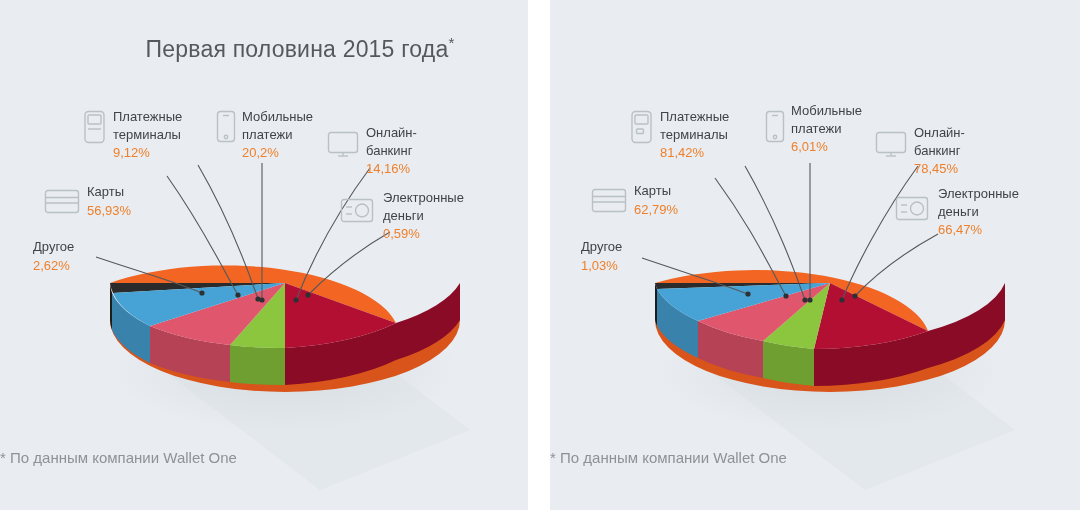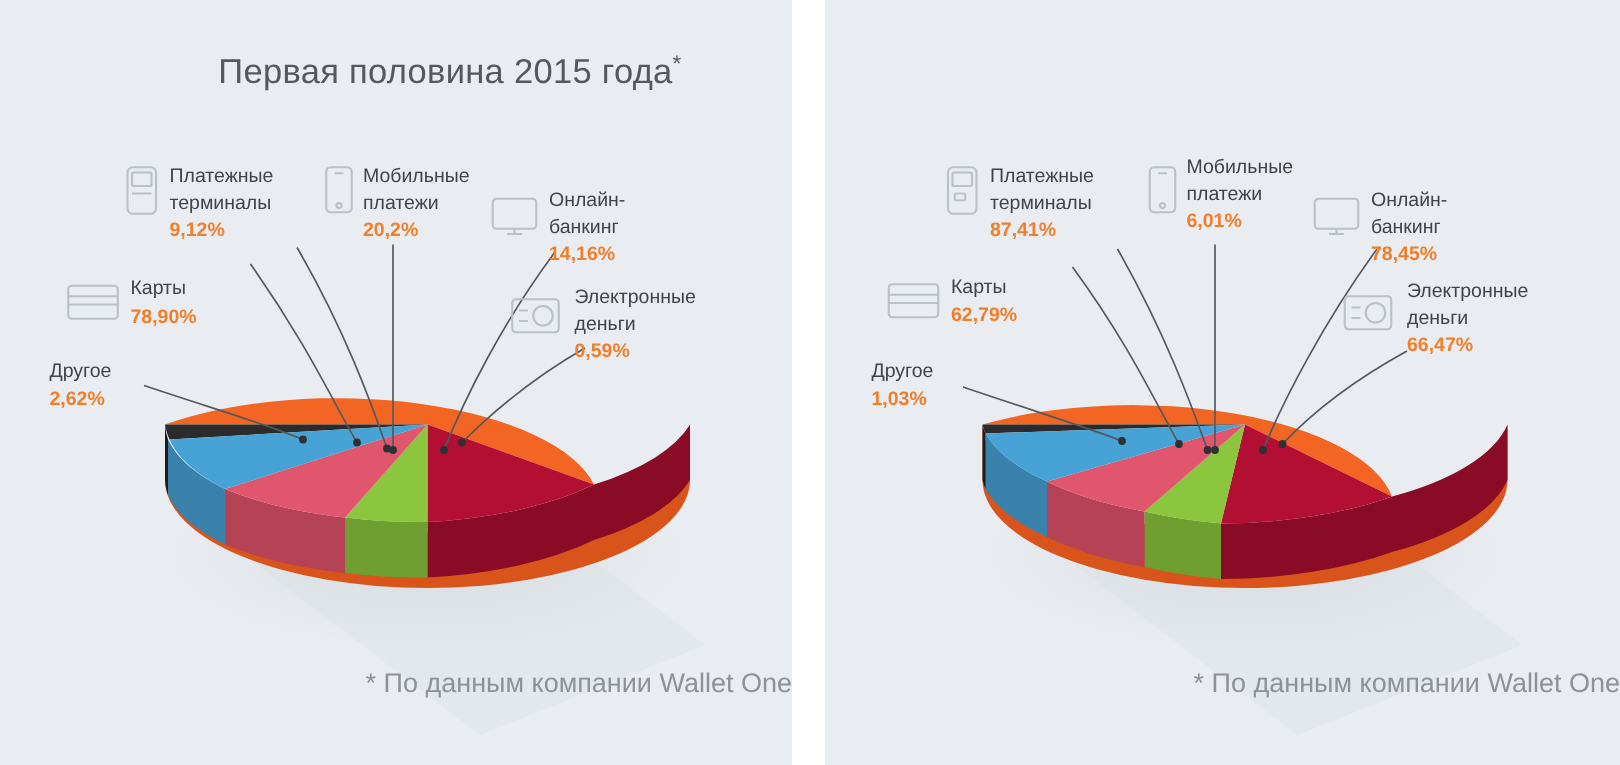--- a/index.html
+++ b/index.html
@@ -46,36 +46,36 @@
   .panel-title .star {
     font-size: 15px;
     vertical-align: super;
   }
 
   .footnote {
     position: absolute;
     bottom: 44px;
     left: 0;
     width: 100%;
-    text-align: right;
-    font-size: 18px;
+    text-align: left;
+    font-size: 15px;
     color: #8d9297;
   }
 
   
   .label {
     position: absolute;
     font-size: 13px;
     line-height: 17.5px;
     color: #3f4447;
     white-space: nowrap;
   }
   .label .pct {
     color: #ef7f2a;
-    font-weight: bold;
+    font-weight: normal;
     display: block;
     margin-top: 1px;
   }
   .label .txt { display: block; }
 
   
   .icon {
     position: absolute;
     stroke: #b9c0c6;
     fill: none;
@@ -210,21 +210,21 @@
       <span class="pct">0,59%</span>
     </div>
 
     <svg class="icon" style="left:44px; top:189px;" width="36" height="25" viewBox="0 0 36 25">
       <rect x="1.5" y="1.5" width="33" height="22" rx="2.5"></rect>
       <line x1="1.5" y1="8.5" x2="34.5" y2="8.5"></line>
       <line x1="1.5" y1="14" x2="34.5" y2="14"></line>
     </svg>
     <div class="label" style="left:87px; top:183px;">
       <span class="txt">Карты</span>
-      <span class="pct">78,90%</span>
+      <span class="pct">56,93%</span>
     </div>
 
     <div class="label" style="left:33px; top:238px;">
       <span class="txt">Другое</span>
       <span class="pct">2,62%</span>
     </div>
 
     <div class="footnote">* По данным компании Wallet One</div>
   </div>
 
@@ -283,21 +283,21 @@
     </svg>
 
     <svg class="icon" style="left:80px; top:110px;" width="24" height="34" viewBox="0 0 24 34">
       <rect x="2" y="1.5" width="19" height="31" rx="3.5"></rect>
       <rect x="5" y="5" width="13" height="9" rx="1"></rect>
       <rect x="6.5" y="19" width="7" height="4.5" rx="1"></rect>
     </svg>
     <div class="label" style="left:110px; top:108px;">
       <span class="txt">Платежные</span>
       <span class="txt">терминалы</span>
-      <span class="pct">87,41%</span>
+      <span class="pct">81,42%</span>
     </div>
 
     <svg class="icon" style="left:215px; top:110px;" width="20" height="33" viewBox="0 0 20 33">
       <rect x="1.5" y="1.5" width="17" height="30" rx="3"></rect>
       <line x1="7" y1="5.5" x2="13" y2="5.5"></line>
       <circle cx="10" cy="27" r="1.7"></circle>
     </svg>
     <div class="label" style="left:241px; top:102px;">
       <span class="txt">Мобильные</span>
       <span class="txt">платежи</span>

